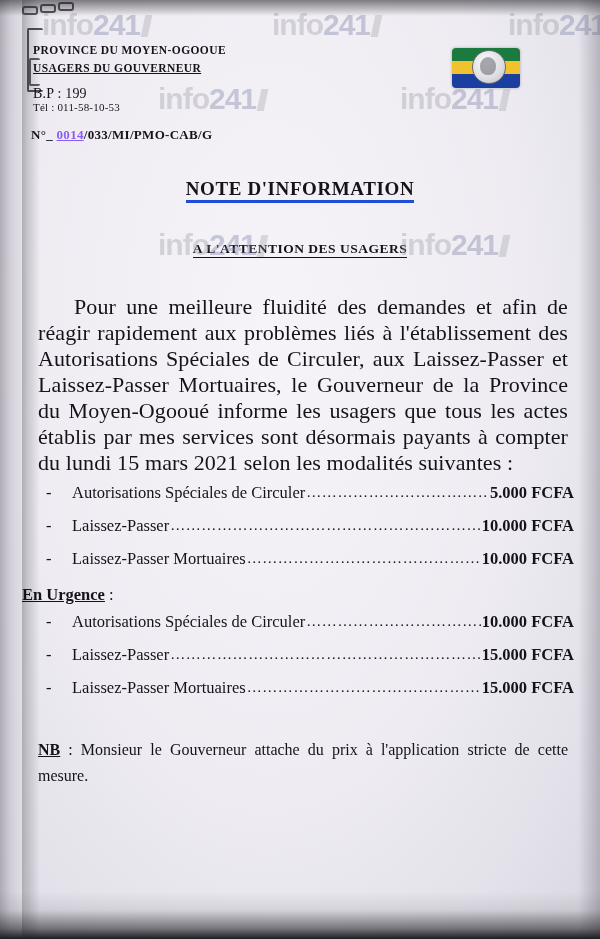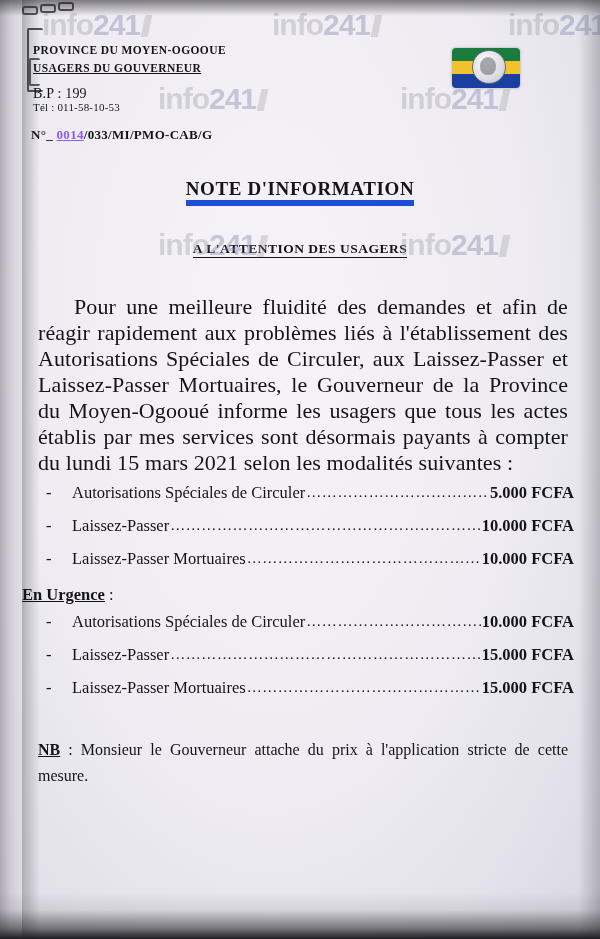--- a/index.html
+++ b/index.html
@@ -169,21 +169,21 @@
   .title {
     position: absolute;
     left: 0; top: 178px;
     width: 600px;
     text-align: center;
     font-size: 19px;
     font-weight: bold;
     letter-spacing: .6px;
   }
   .title span {
-    border-bottom: 6px solid #1d4ed8;
+    border-bottom: 3px solid #1d4ed8;
     padding-bottom: 1px;
   }
   .subtitle {
     position: absolute;
     left: 0; top: 241px;
     width: 600px;
     text-align: center;
     font-size: 13.5px;
     font-weight: bold;
     letter-spacing: .5px;

